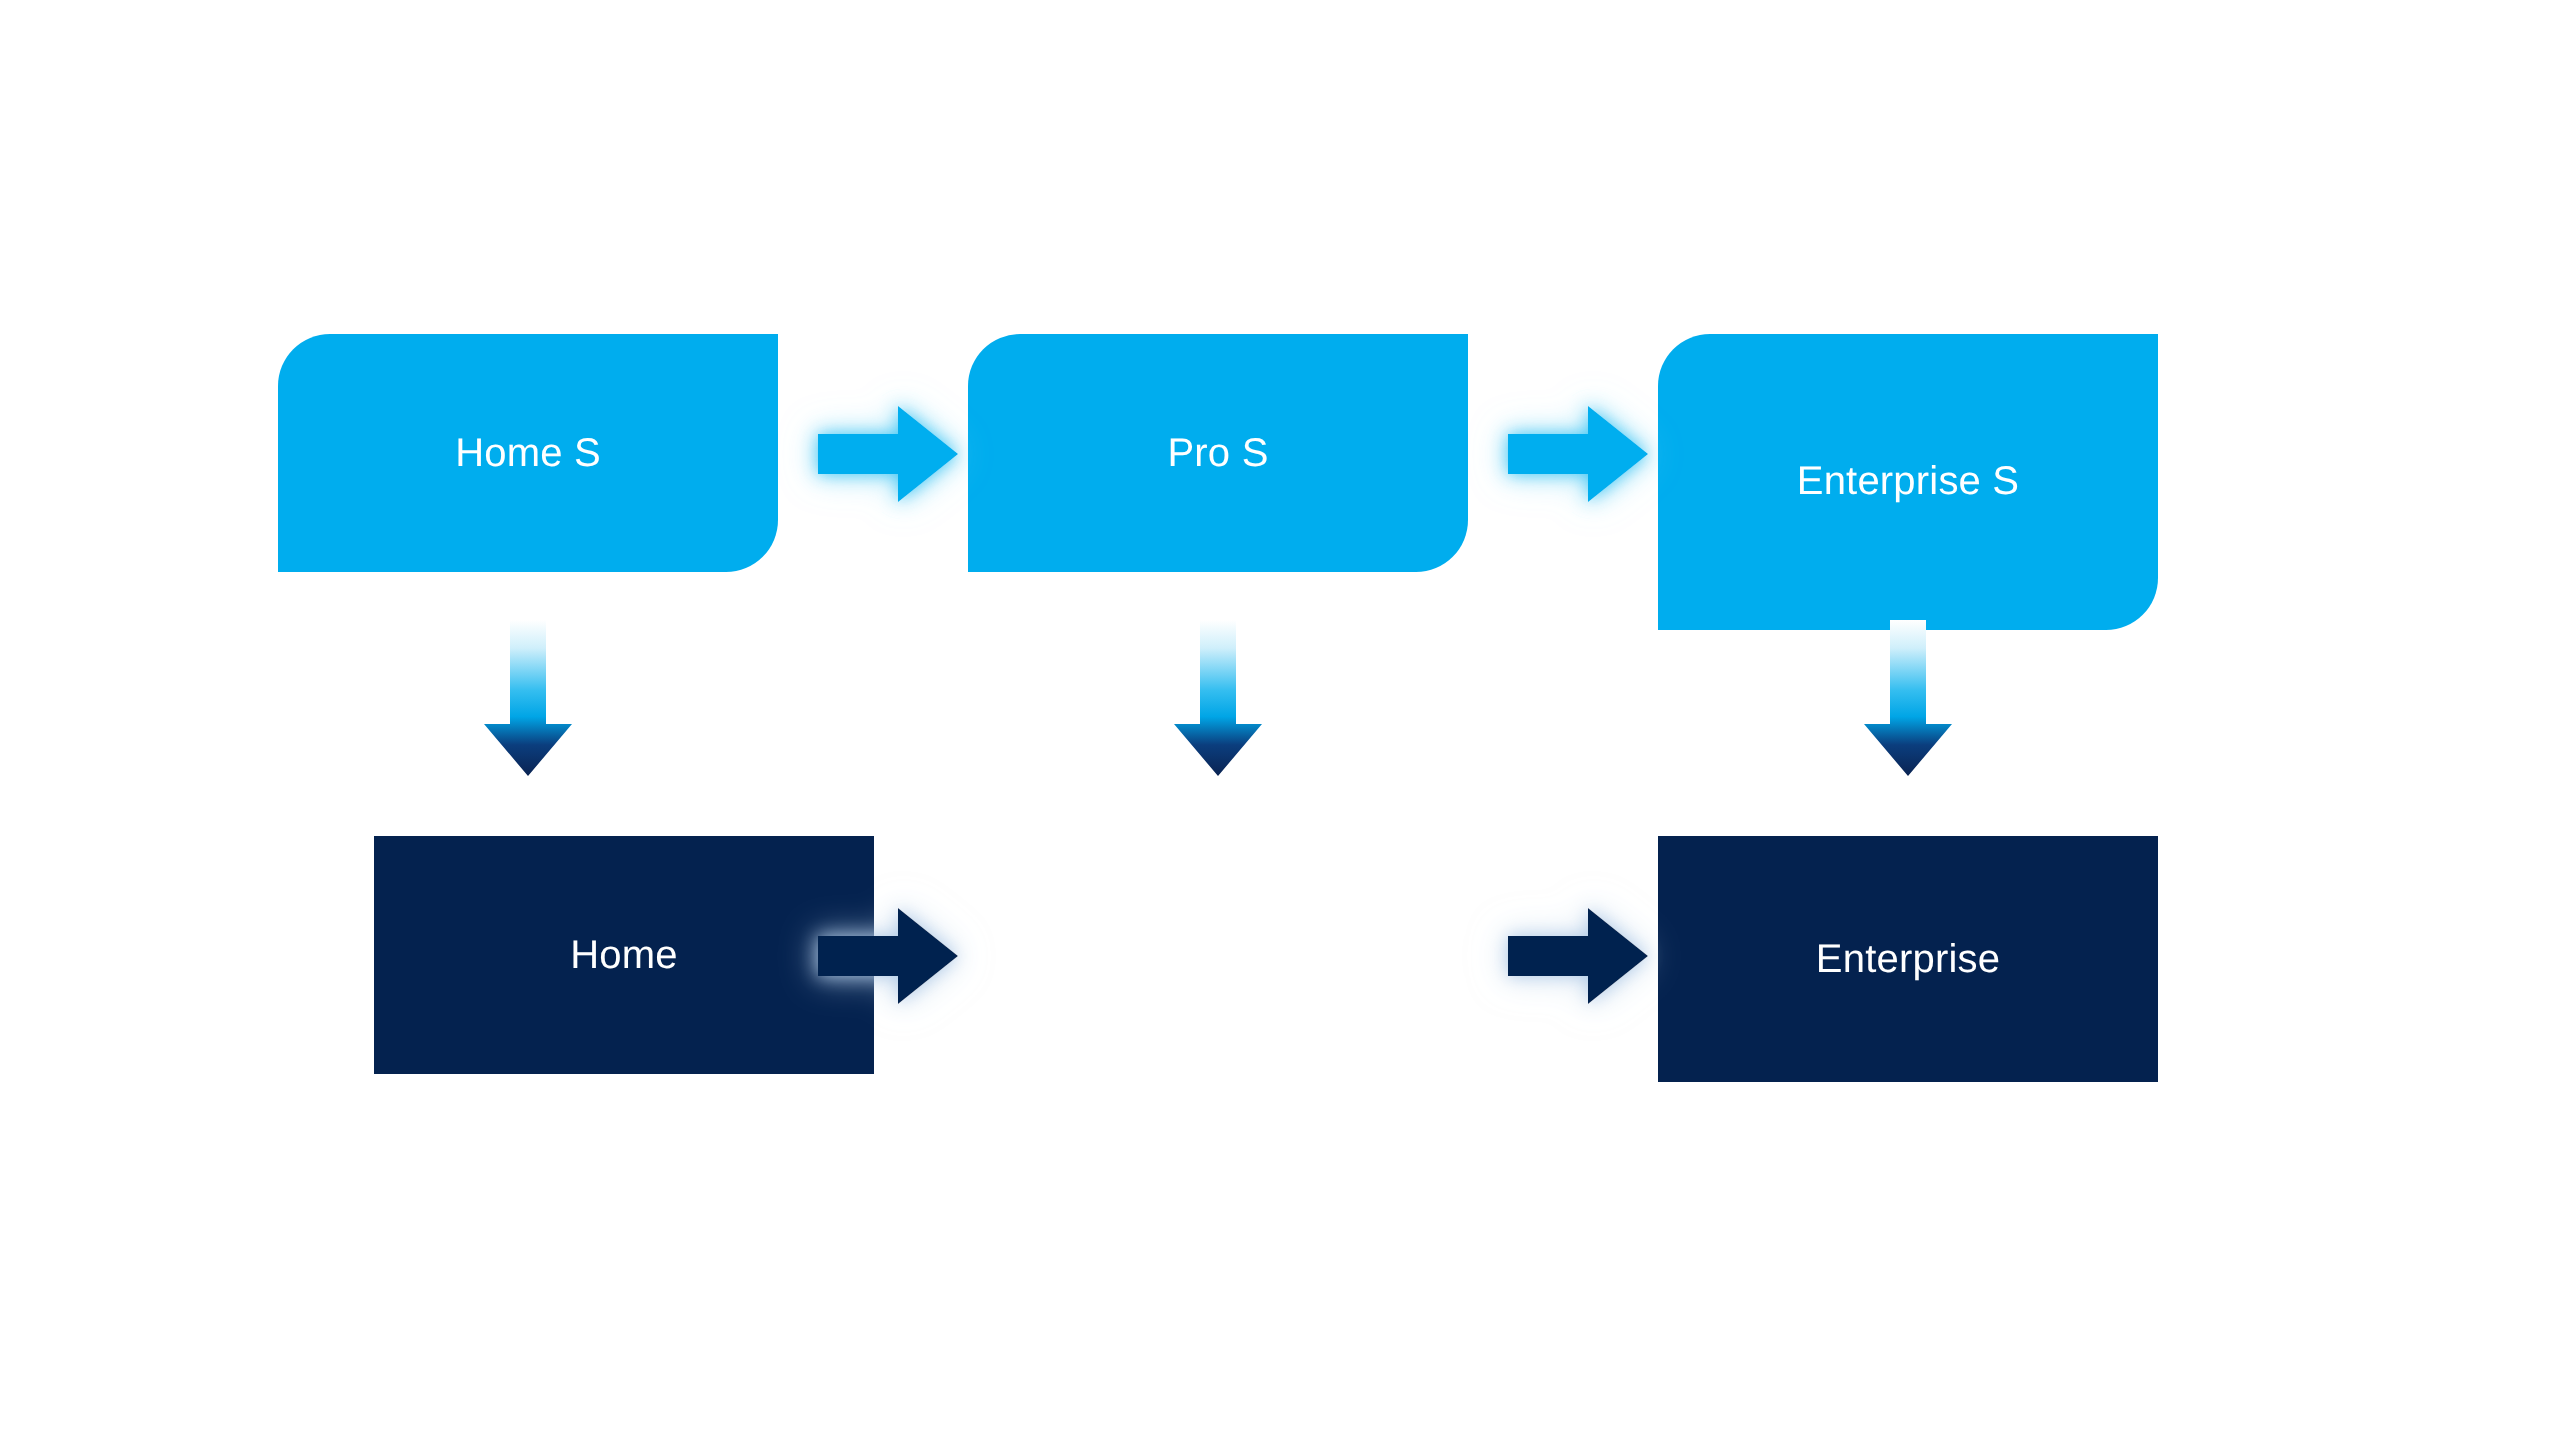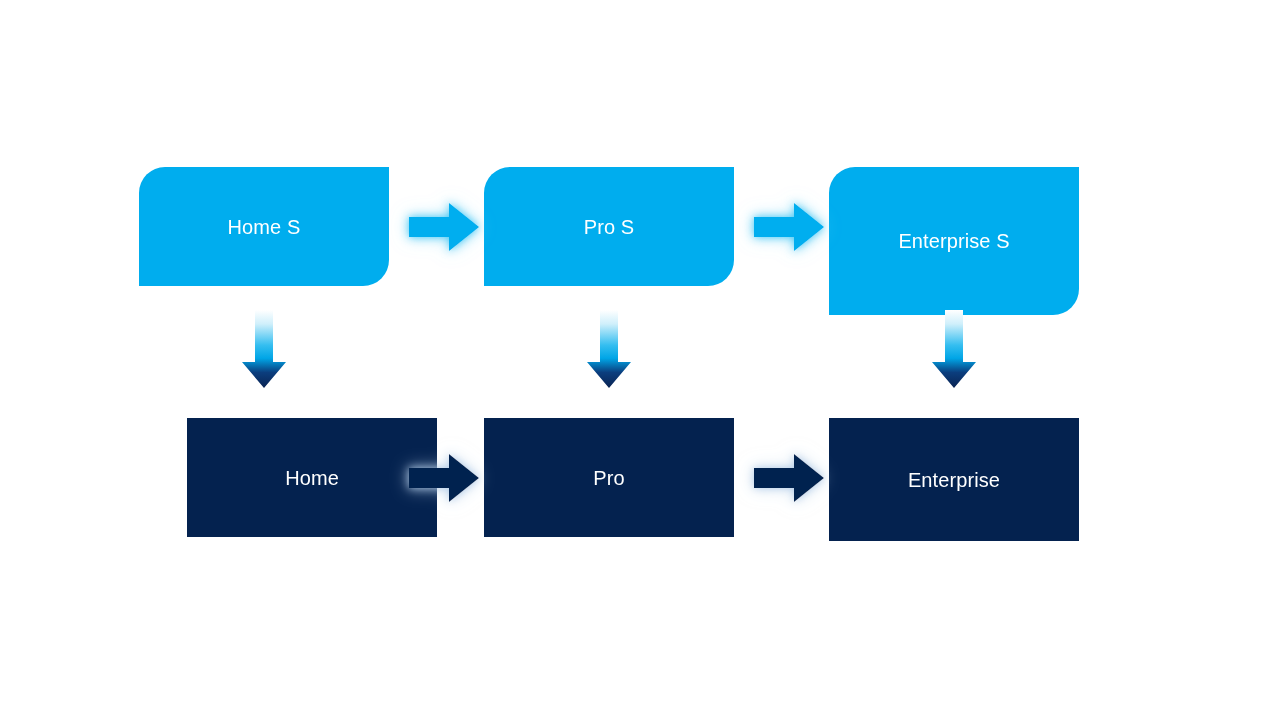--- a/index.html
+++ b/index.html
@@ -84,23 +84,20 @@
   </div>
 
   <div class="node tier-s" id="node-enterprise-s" style="left:829px; top:167px; width:250px; height:148px;">
     <span class="node-label">Enterprise S</span>
   </div>
 
   <div class="node tier-base" id="node-home" style="left:139px; top:418px; width:250px; height:119px;margin-left:48px;">
     <span class="node-label">Home</span>
   </div>
 
-  <div class="node tier-base" id="node-pro" style="left:484px; top:418px; width:250px; height:119px;">
-    <span class="node-label">Pro</span>
-  </div>
 
   <div class="node tier-base" id="node-enterprise" style="left:829px; top:418px; width:250px; height:123px;">
     <span class="node-label">Enterprise</span>
   </div>
 
   <svg id="arrow-layer" viewBox="0 0 1280 720" width="1280" height="720">
     <defs>
 
       <filter id="glow-cyan" x="-65%" y="-65%" width="230%" height="230%">
         <feDropShadow dx="0" dy="0" stdDeviation="4.2" flood-color="#35C6F4" flood-opacity="0.95"></feDropShadow>

